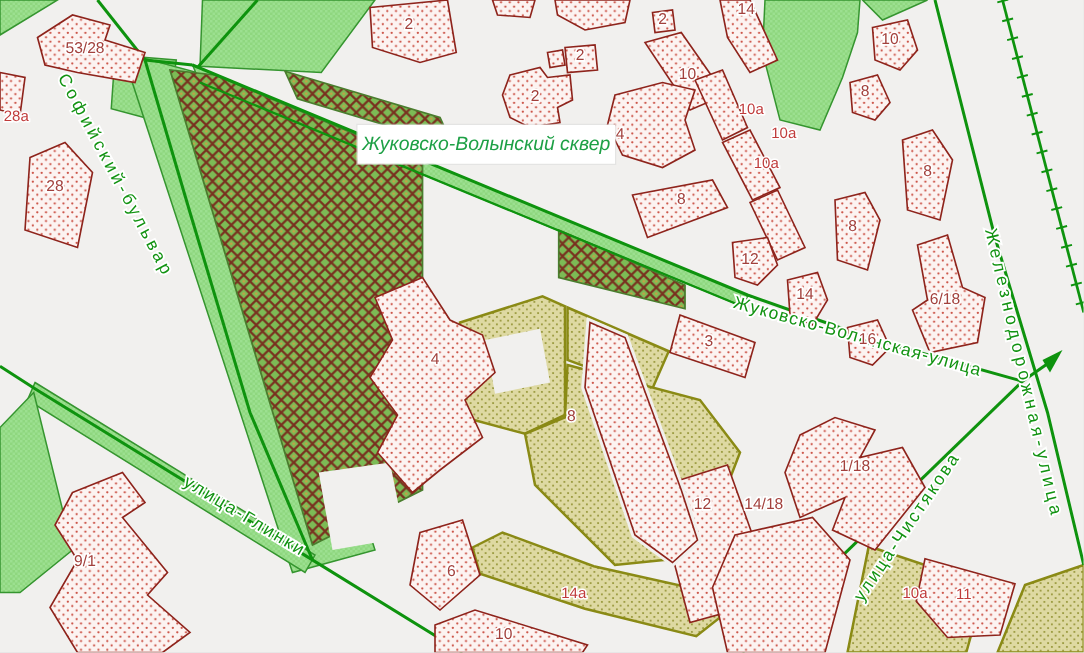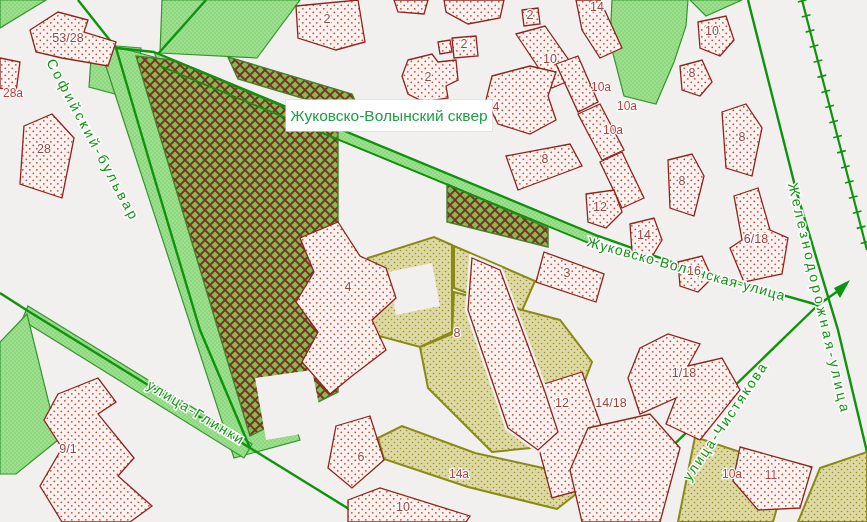--- a/index.html
+++ b/index.html
@@ -7,21 +7,21 @@
          font-family:"Liberation Sans", sans-serif;}
   #map-svg{position:absolute;left:0;top:0;}
   .lbl-num{font-size:12.5px;fill:#a2403c;stroke:#ffffff;stroke-width:2.6px;paint-order:stroke;
            text-anchor:middle;font-weight:400;}
   .lbl-addr{font-size:12px;fill:#c03b3b;stroke:#ffffff;stroke-width:2.4px;paint-order:stroke;
            text-anchor:middle;font-weight:400;}
   .lbl-street{font-size:14px;fill:#129312;stroke:#ffffff;stroke-width:3px;paint-order:stroke;
            font-weight:400;}
   #park-label-box{position:absolute;left:286px;top:100px;width:206px;height:31px;background:#ffffff;
            display:flex;align-items:center;justify-content:center;font-size:15.5px;color:#1da045;
-           box-shadow:0 0 0 1px rgba(220,220,220,.6);}
+           box-shadow:0 0 0 1px rgba(220,220,220,.6);font-style:italic;}
 </style>
 </head>
 <body>
 
 <div id="stage">
   <svg id="map-svg" width="867" height="522" viewBox="0 0 867 522">
     <defs>
       <pattern id="pGreen" width="4" height="4" patternUnits="userSpaceOnUse">
         <rect width="4" height="4" fill="#8fd77f"></rect>
         <rect width="2" height="2" fill="#9ce090"></rect>

